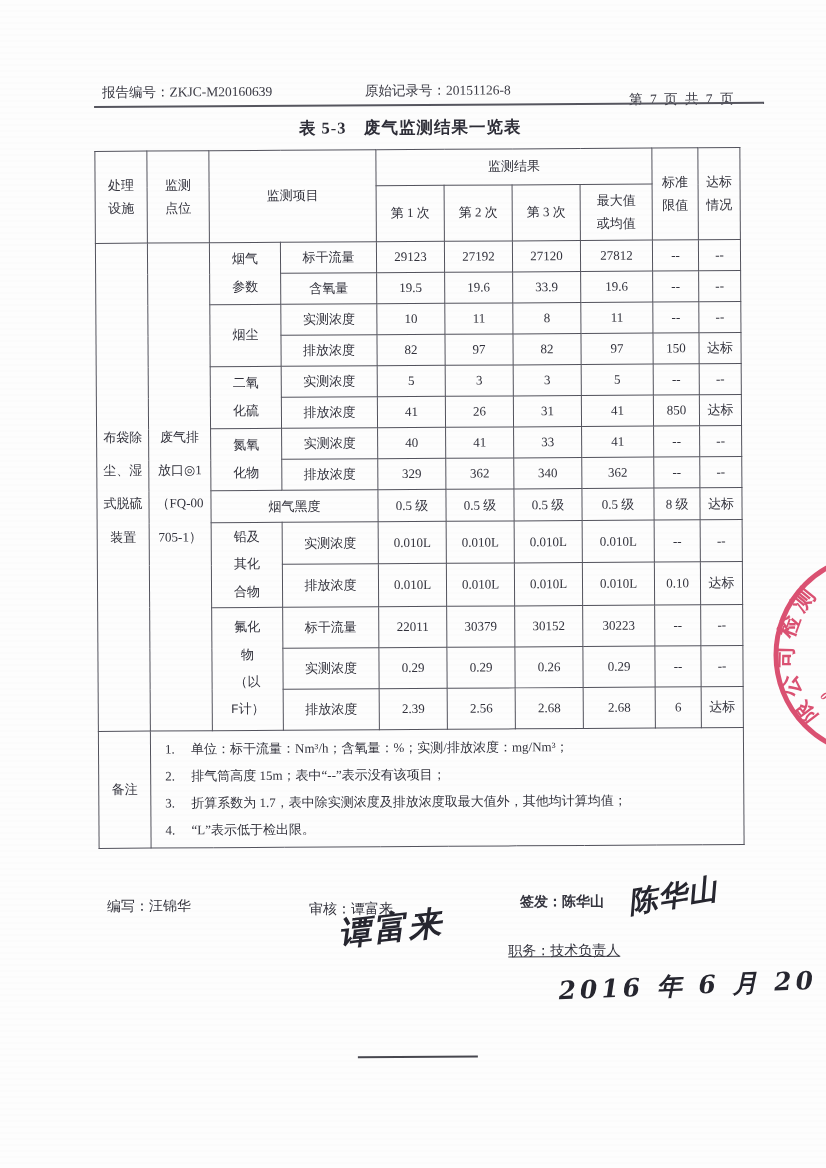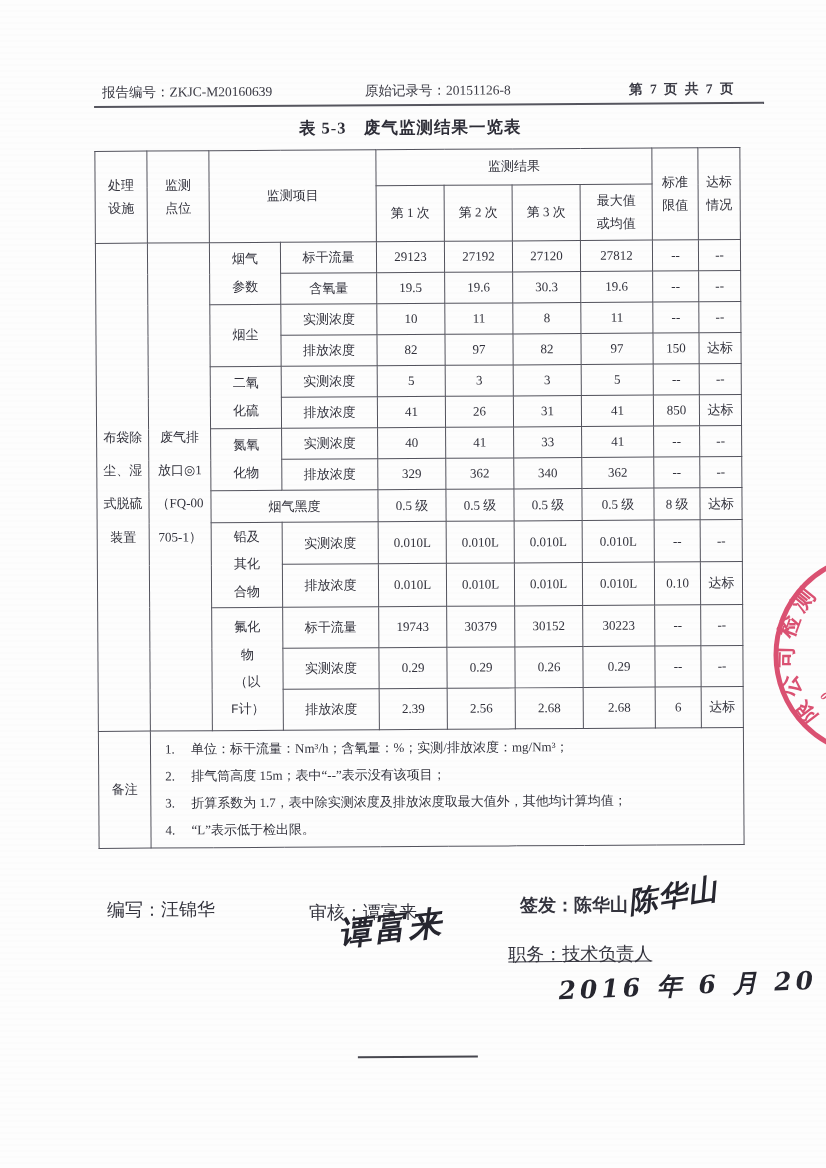--- a/index.html
+++ b/index.html
@@ -32,40 +32,40 @@
     font-size:13px;color:#32323c;padding:1px 2px;overflow:hidden;
   }
   tr.hA td, tr.hB td{white-space:pre-line;line-height:1.75;font-size:13px;}
   td.span-cell{white-space:pre-line;line-height:2.55;font-size:13px;}
   td.group{white-space:pre-line;line-height:2.1;font-family:Liberation Mono, monospace;}
   td.notes-cell{
     text-align:left;vertical-align:middle;padding:4px 8px 4px 14px;
   }
   .note-line{display:flex;align-items:flex-start;line-height:2.08;font-size:13px;color:#34343e;}
   .note-num{width:26px;flex:0 0 26px;}
-  .sig{position:absolute;font-size:18px;color:#34343e;white-space:nowrap;}
+  .sig{position:absolute;font-size:14px;color:#34343e;white-space:nowrap;}
   .hand{
     font-style:italic;font-weight:700;color:#26262f;
     font-family:"DejaVu Serif","Liberation Serif",serif;white-space:nowrap;
   }
   #sig-reviewer-hand{position:absolute;left:336px;top:906px;font-size:33px;transform:rotate(-6deg);letter-spacing:2px;}
   #sig-issuer-hand{position:absolute;left:626px;top:878px;font-size:29px;transform:rotate(-9deg);letter-spacing:1px;}
   #sig-date-hand{position:absolute;left:556px;top:970px;font-size:25px;transform:rotate(-2deg);letter-spacing:4px;}
   #footer-rule{position:absolute;left:355px;top:1056px;width:120px;height:2px;background:#47474f;}
   #stamp{position:absolute;left:752px;top:548px;opacity:0.88;}
 </style>
 </head>
 <body>
 
 <div id="page">
   <div id="sheet">
 
     <div class="hdr-text" style="left:105px;top:82px;"><span>报告编号：</span><span>ZKJC-M20160639</span></div>
     <div class="hdr-text" style="left:368px;top:82px;"><span>原始记录号：</span><span>20151126-8</span></div>
-    <div class="hdr-text" style="left:632px;top:82px;letter-spacing:2px;font-weight:bold;">第 7 页 共 7 页</div>
+    <div class="hdr-text" style="left:632px;top:92px;letter-spacing:2px;">第 7 页 共 7 页</div>
     <div id="hdr-rule"></div>
 
     <div id="doc-title">表 5-3　废气监测结果一览表</div>
 
     <div id="tbl-wrap">
       <table>
         <colgroup>
           <col style="width:52px">
             <col style="width:62px">
             <col style="width:71px">
@@ -114,21 +114,21 @@
           <td>27192</td>
           <td>27120</td>
           <td>27812</td>
           <td>--</td>
           <td>--</td>
         </tr>
         <tr style="height:31px">
           <td>含氧量</td>
           <td>19.5</td>
           <td>19.6</td>
-          <td>30.3</td>
+          <td>33.9</td>
           <td>19.6</td>
           <td>--</td>
           <td>--</td>
         </tr>
         <tr style="height:31px">
           <td rowspan="2" class="group">烟尘</td>
           <td>实测浓度</td>
           <td>10</td>
           <td>11</td>
           <td>8</td>
@@ -214,21 +214,21 @@
           <td>0.010L</td>
           <td>0.10</td>
           <td>达标</td>
         </tr>
         <tr style="height:41px">
           <td rowspan="3" class="group">氟化
 物
 （以
 F计）</td>
           <td>标干流量</td>
-          <td>19743</td>
+          <td>22011</td>
           <td>30379</td>
           <td>30152</td>
           <td>30223</td>
           <td>--</td>
           <td>--</td>
         </tr>
         <tr style="height:41px">
           <td>实测浓度</td>
           <td>0.29</td>
           <td>0.29</td>

